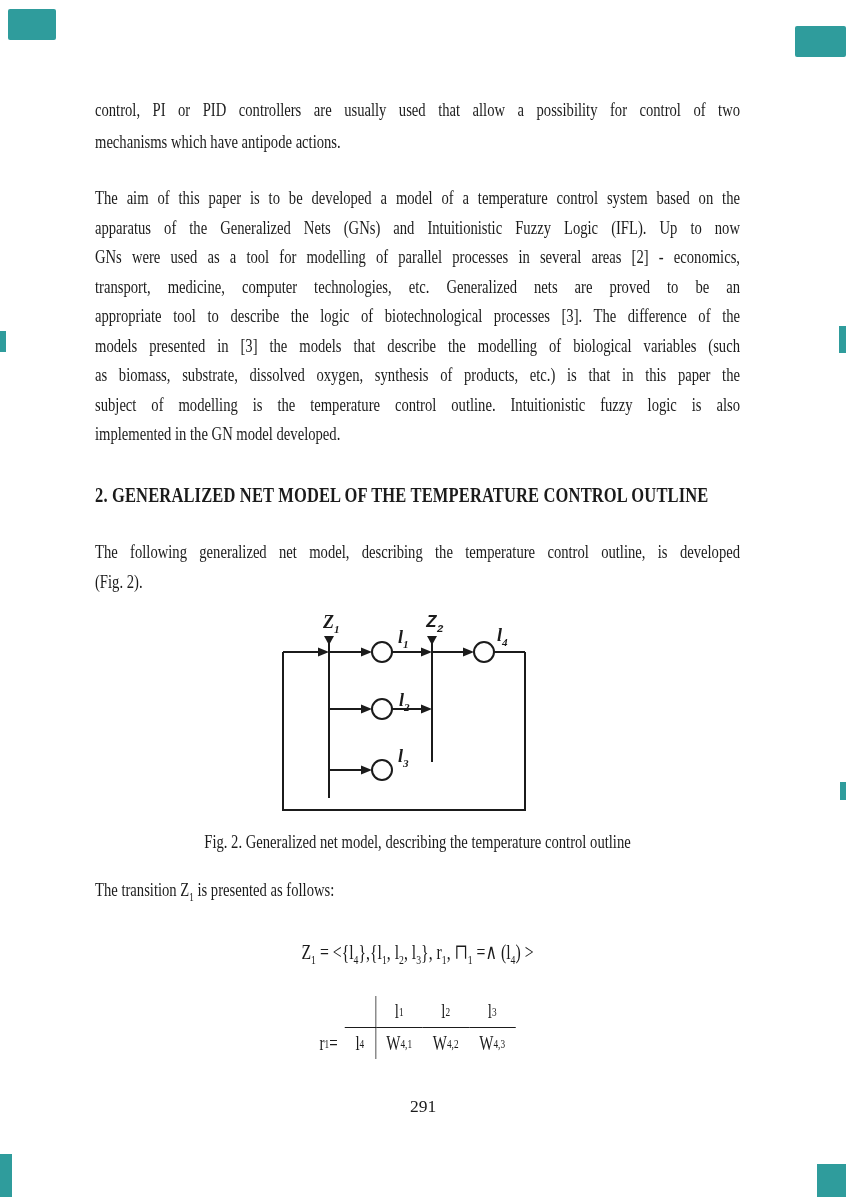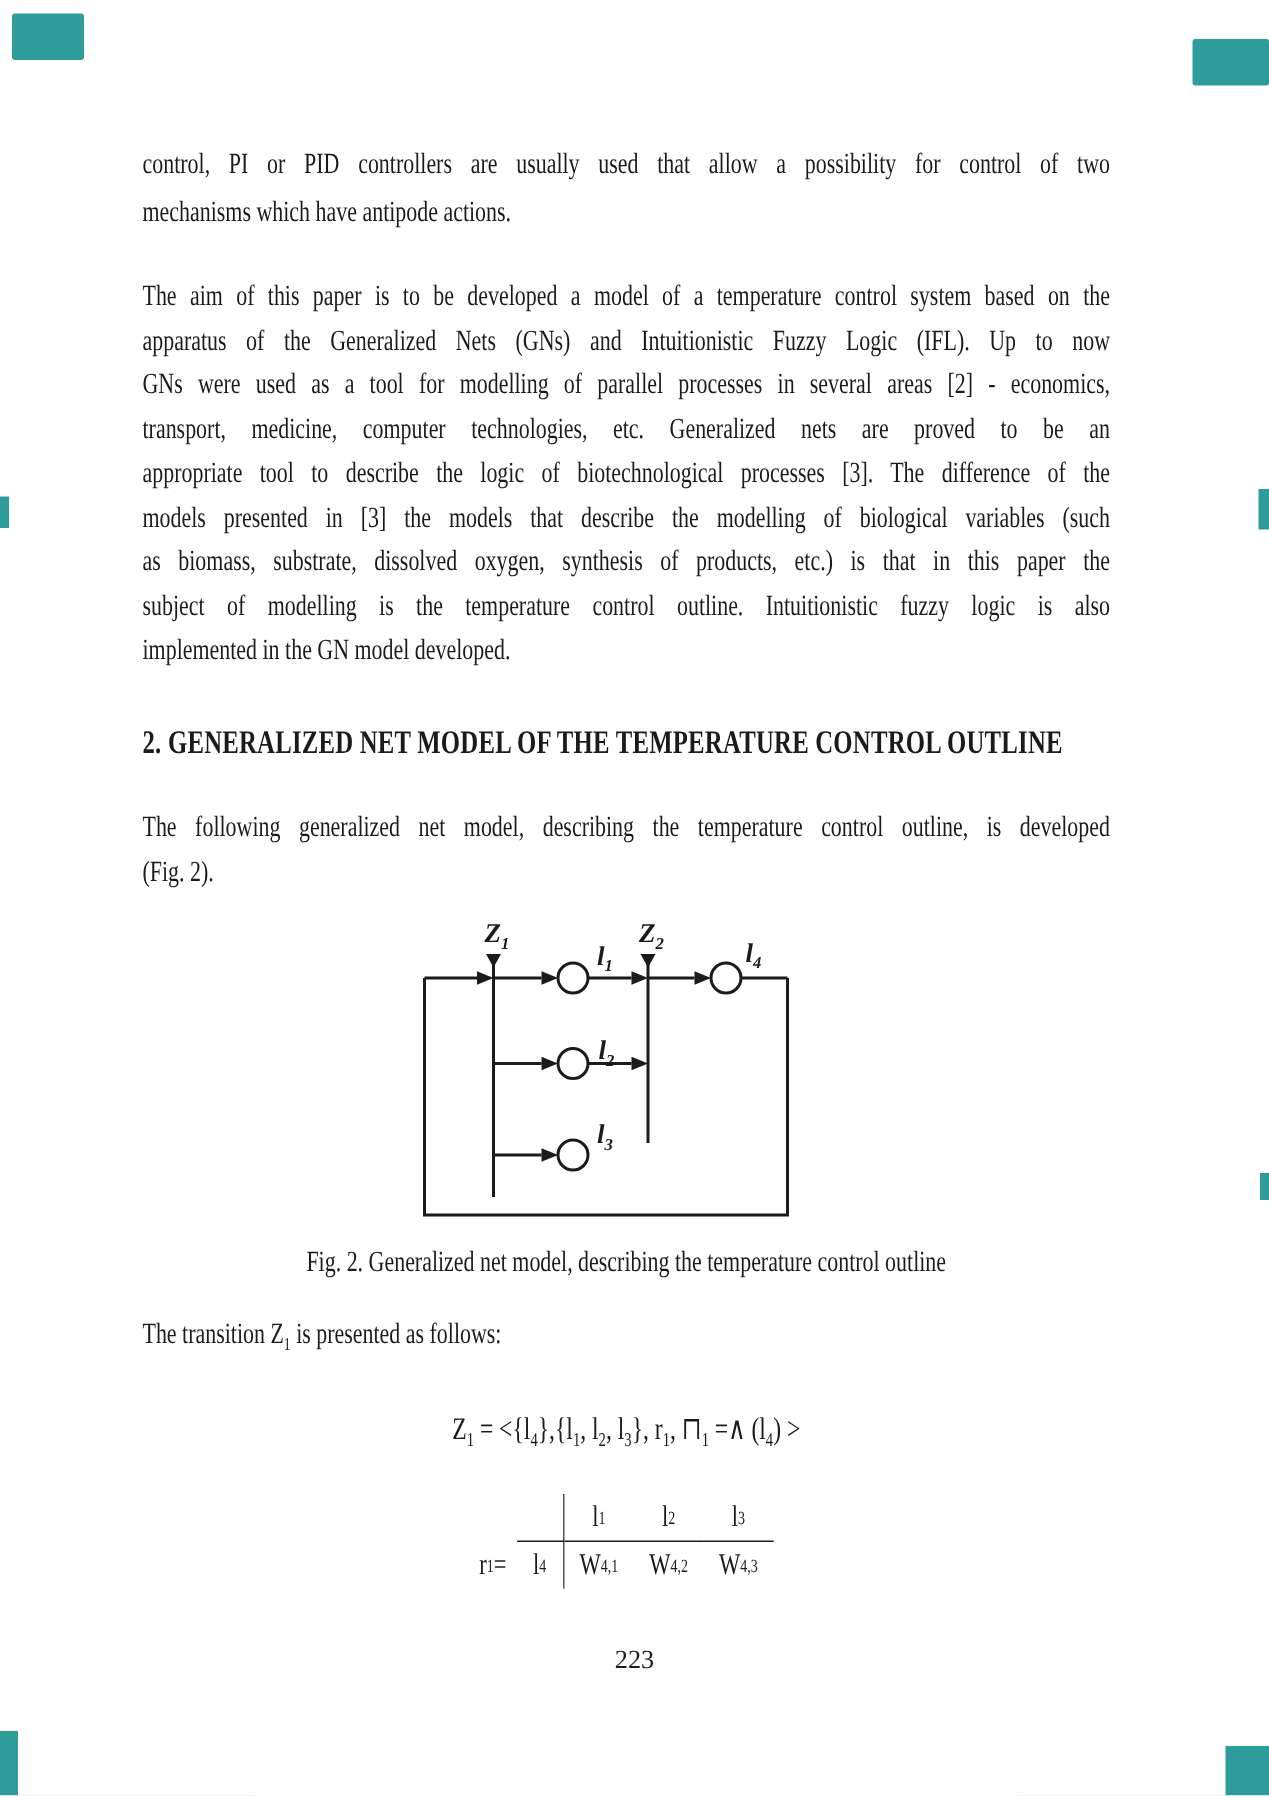--- a/index.html
+++ b/index.html
@@ -29,21 +29,21 @@
   sub{font-size:0.62em;line-height:0;}
 
   
   .diagram{position:absolute;left:278px;top:598px;width:252px;height:206px;margin-top:12px;}
   .diagram svg{position:absolute;left:0;top:0;}
   .dl{
     position:absolute;font-weight:bold;font-style:italic;
     font-size:18px;line-height:20px;white-space:nowrap;
   }
   .dl-z1{left:45px;top:2px;}
-  .dl-z2{left:148px;top:2px;}
+  .dl-z2{left:148px;top:2px;font-family:Liberation Mono, monospace;}
   .dl-l1{left:120px;top:17px;}
   .dl-l2{left:121px;top:80px;font-style:italic;}
   .dl-l3{left:120px;top:136px;}
   .dl-l4{left:219px;top:15px;}
 
   
   .rtab{display:inline-flex;align-items:flex-end;text-align:left;}
   .rlhs{height:31px;display:flex;align-items:center;margin-right:9px;}
   .rgrid{display:grid;grid-template-columns:42px 62px 62px 62px;}
   .rc{height:31px;display:flex;align-items:center;justify-content:center;}
@@ -184,15 +184,15 @@
             <sub>4,2</sub>
           </div>
         <div class="rc">
             <span>W</span>
             <sub>4,3</sub>
           </div>
       </div>
     </div>
   </div>
 
-  <div class="pagenum">223</div>
+  <div class="pagenum">291</div>
 
 </div>
 
 </body></html>

